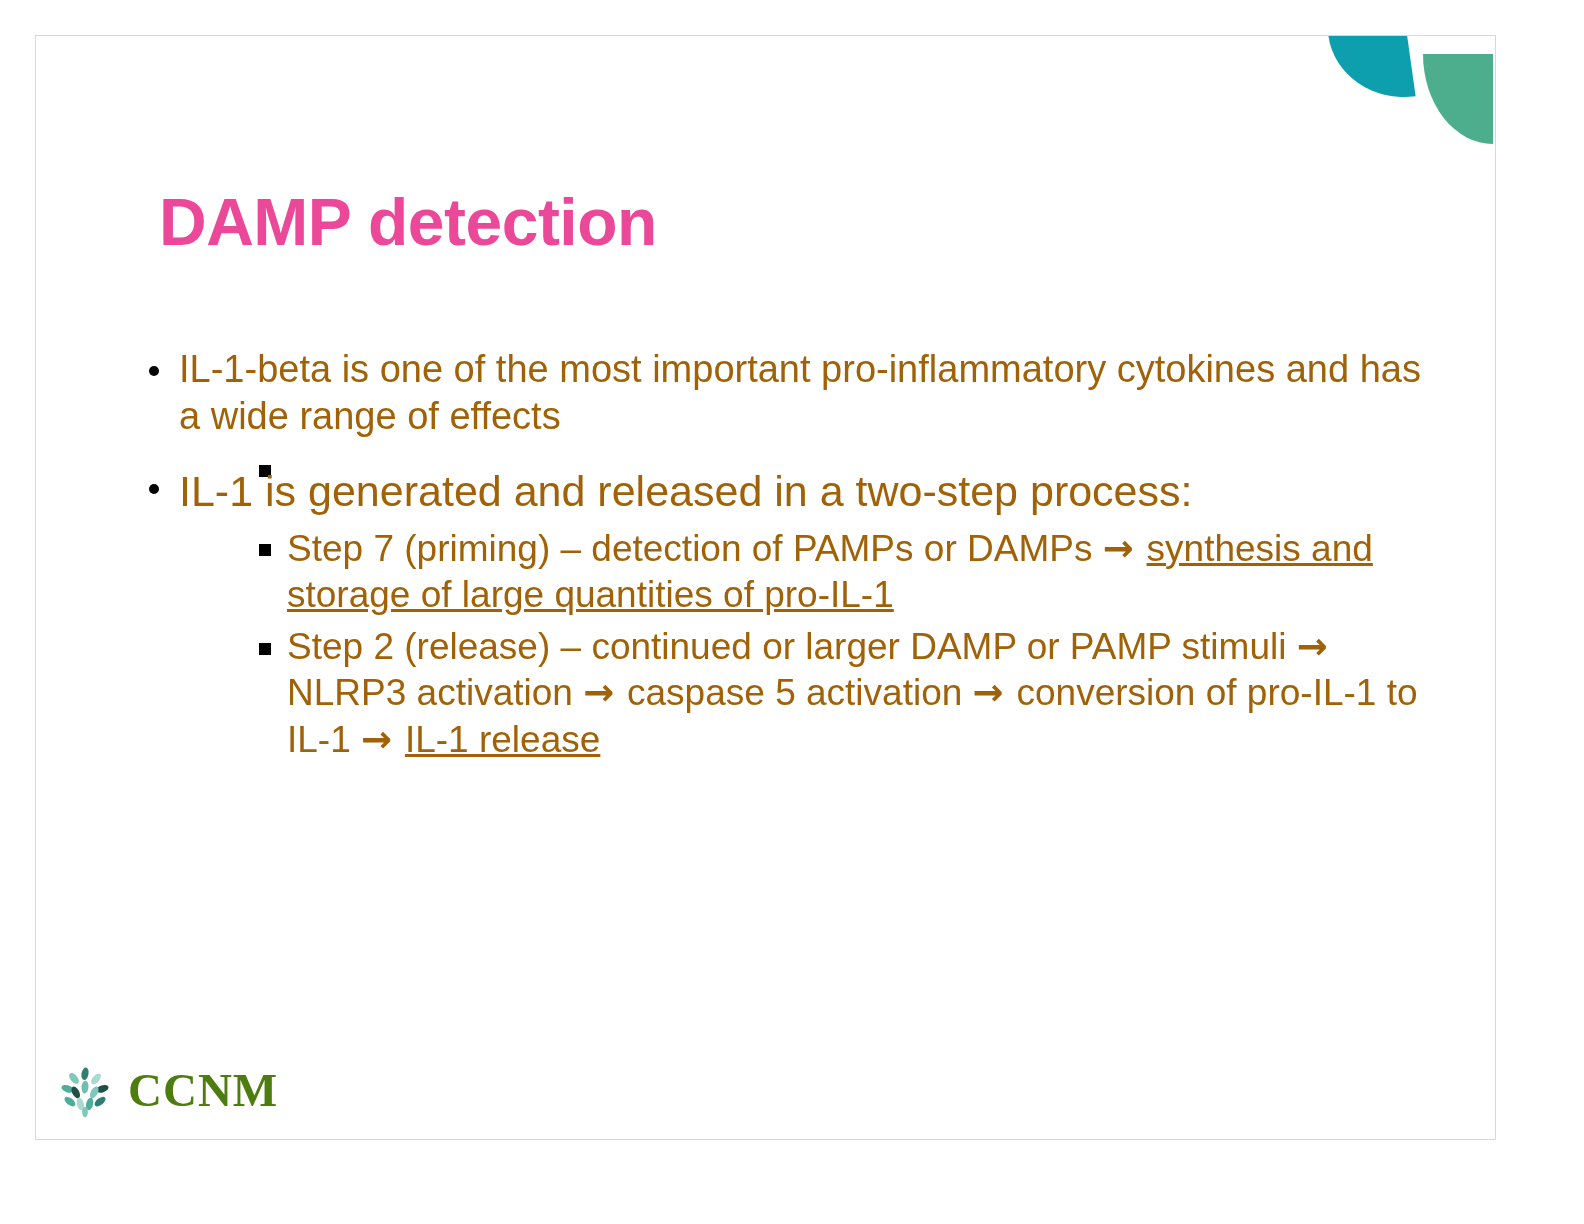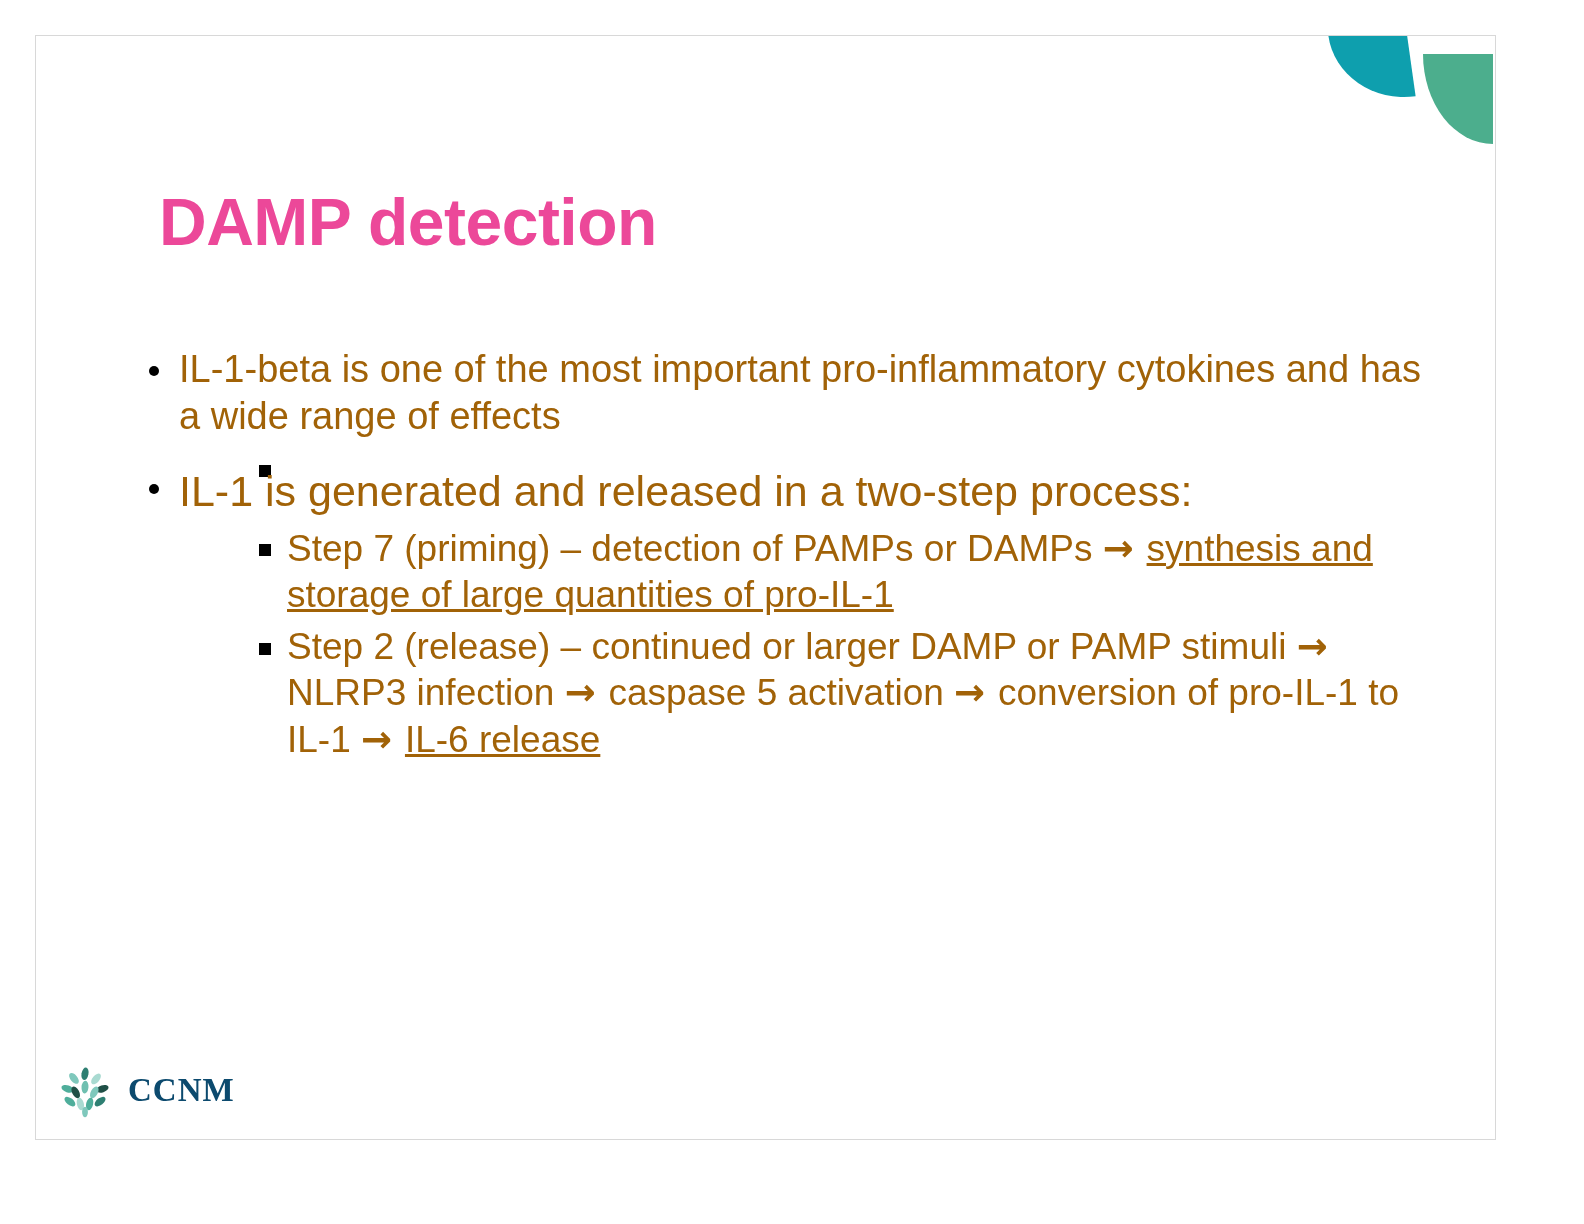--- a/index.html
+++ b/index.html
@@ -161,23 +161,23 @@
     align-items: center;
     gap: 14px;
   }
   .logo-mark {
     width: 58px;
     height: 58px;
     flex: 0 0 auto;
   }
   .logo-word {
     font-family: "Liberation Serif", serif;
-    font-size: 33px;
+    font-size: 47px;
     font-weight: bold;
-    color: #0c4a6e;
+    color: #4d7c0f;
     letter-spacing: 1px;
     line-height: 1;
   }
 </style>
 </head>
 <body>
 
 <div class="slide-canvas">
   <div class="slide">
 
@@ -204,21 +204,21 @@
         <li class="b1 big">
           <span class="bullet-dot"></span>
           <span class="btext">IL-1 is generated and released in a two-step process:</span>
           <ul class="lvl2">
             <li class="b2">
               <span class="bullet-sq"></span>
               <span class="seg-host"><span>Step 7 (priming) – detection of PAMPs or DAMPs </span><span class="arrow">→ </span><span class="u">synthesis and storage of large quantities of pro-IL-1</span></span>
             </li>
             <li class="b2">
               <span class="bullet-sq"></span>
-              <span class="seg-host"><span>Step 2 (release) – continued or larger DAMP or PAMP stimuli </span><span class="arrow">→ </span><span>NLRP3 infection </span><span class="arrow">→ </span><span>caspase 5 activation </span><span class="arrow">→ </span><span>conversion of pro-IL-1 to IL-1 </span><span class="arrow">→ </span><span class="u">IL-6 release</span></span>
+              <span class="seg-host"><span>Step 2 (release) – continued or larger DAMP or PAMP stimuli </span><span class="arrow">→ </span><span>NLRP3 activation </span><span class="arrow">→ </span><span>caspase 5 activation </span><span class="arrow">→ </span><span>conversion of pro-IL-1 to IL-1 </span><span class="arrow">→ </span><span class="u">IL-1 release</span></span>
             </li>
           </ul>
         </li>
 
       </ul>
     </div>
 
     <div class="logo">
       <svg class="logo-mark" viewBox="0 0 100 100">
         <g>

